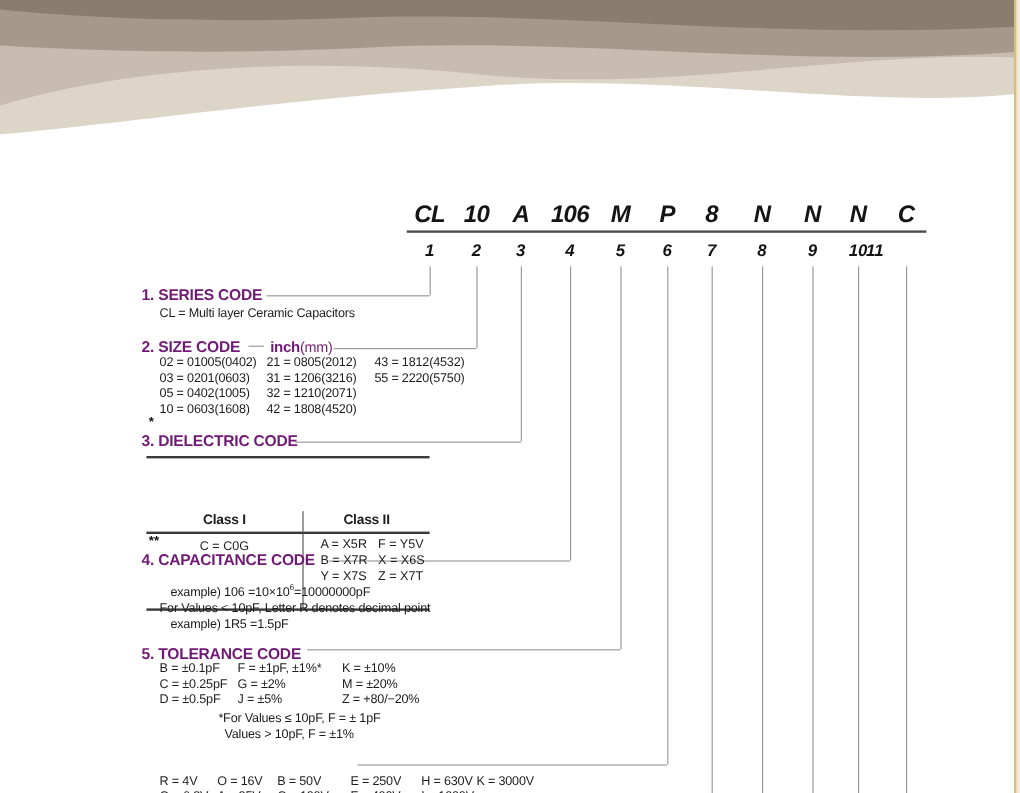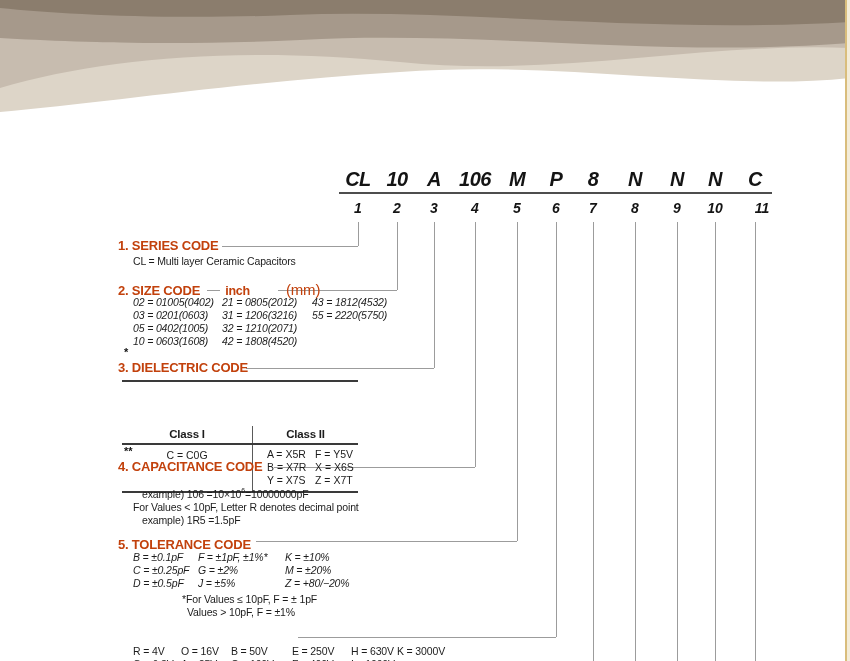--- a/index.html
+++ b/index.html
@@ -15,37 +15,37 @@
   }
   
   .edge-strip{position:absolute;right:0;top:0;width:3px;height:661px;background:#f3ecd9;border-left:2px solid #d9bd7c;}
   
   .pn-code{position:absolute;top:168px;transform:translateX(-50%);font-size:20px;font-weight:bold;font-style:italic;color:#141414;letter-spacing:-0.5px;white-space:nowrap;}
   .pn-underline{position:absolute;left:339px;top:192px;width:433px;height:2px;background:#4d4d4d;}
   .pn-num{position:absolute;top:200px;transform:translateX(-50%);font-size:14px;font-weight:bold;font-style:italic;color:#141414;}
   .vline{position:absolute;width:1px;background:#9c9c9c;top:222px;}
   .conn{position:absolute;height:1px;background:#9c9c9c;}
   
-  .sec-title{position:absolute;left:118px;font-size:13px;font-weight:bold;color:#c2410c;letter-spacing:-0.2px;white-space:nowrap;}
+  .sec-title{position:absolute;left:118px;font-size:13px;font-weight:bold;color:#701a75;letter-spacing:-0.2px;white-space:nowrap;}
   .marker{position:absolute;left:124px;font-size:11px;font-weight:bold;color:#101010;letter-spacing:1px;}
   .body-txt{position:absolute;font-size:10.5px;color:#1c1c1c;letter-spacing:-0.15px;white-space:nowrap;}
   .body-txt sup{font-size:7px;}
-  .col{position:absolute;font-size:10.5px;color:#1c1c1c;line-height:13px;letter-spacing:-0.15px;white-space:nowrap;font-style:italic;}
+  .col{position:absolute;font-size:10.5px;color:#1c1c1c;line-height:13px;letter-spacing:-0.15px;white-space:nowrap;}
   .unit-dash{display:inline-block;width:13px;height:1px;background:#9c9c9c;vertical-align:4px;margin:0 5px 0 7px;}
   .unit-word{font-weight:bold;font-size:12.5px;}
-  .unit-paren{font-weight:normal;font-size:15px;padding-left:36px;}
+  .unit-paren{font-weight:normal;font-size:12px;}
   
   .diel-table{position:absolute;left:122px;top:380px;width:236px;border-top:2px solid #3a3a3a;border-bottom:2px solid #3a3a3a;}
   .diel-header{display:flex;height:17px;border-bottom:2px solid #3a3a3a;margin-top:44px;}
   .dh{font-weight:bold;font-size:11.5px;text-align:center;line-height:17px;letter-spacing:-0.2px;}
   .cell-c1{width:131px;border-right:1px solid #5a5a5a;box-sizing:border-box;}
   .cell-c2{flex:1;}
   .diel-body{display:flex;}
   .db1{padding-top:4px;text-align:center;font-size:10.5px;}
-  .db2{padding:3px 0 4px 14px;font-size:10.5px;line-height:13px;}
+  .db2{padding:3px 0 20px 14px;font-size:10.5px;line-height:13px;}
   .drow span:first-child{display:inline-block;width:48px;}
   
   .vspan{position:absolute;font-size:10.5px;color:#1c1c1c;letter-spacing:-0.15px;white-space:nowrap;}
 </style>
 </head>
 <body>
 
 <div id="page">
 
   <svg id="hdr-svg" viewBox="0 0 850 125" preserveAspectRatio="none">
@@ -73,21 +73,21 @@
     <span class="pn-num" style="left:358px">1</span>
     <span class="pn-num" style="left:397px">2</span>
     <span class="pn-num" style="left:434px">3</span>
     <span class="pn-num" style="left:475px">4</span>
     <span class="pn-num" style="left:517px">5</span>
     <span class="pn-num" style="left:556px">6</span>
     <span class="pn-num" style="left:593px">7</span>
     <span class="pn-num" style="left:635px">8</span>
     <span class="pn-num" style="left:677px">9</span>
     <span class="pn-num" style="left:715px">10</span>
-    <span class="pn-num" style="left:762px">11</span>
+    <span class="pn-num" style="left:729px">11</span>
   </div>
 
   <div>
     <div class="vline" style="left:358px;height:24px"></div>
     <div class="vline" style="left:397px;height:68px"></div>
     <div class="vline" style="left:434px;height:146px"></div>
     <div class="vline" style="left:475px;height:245px"></div>
     <div class="vline" style="left:517px;height:319px"></div>
     <div class="vline" style="left:556px;height:415px"></div>
     <div class="vline" style="left:593px;height:439px"></div>

